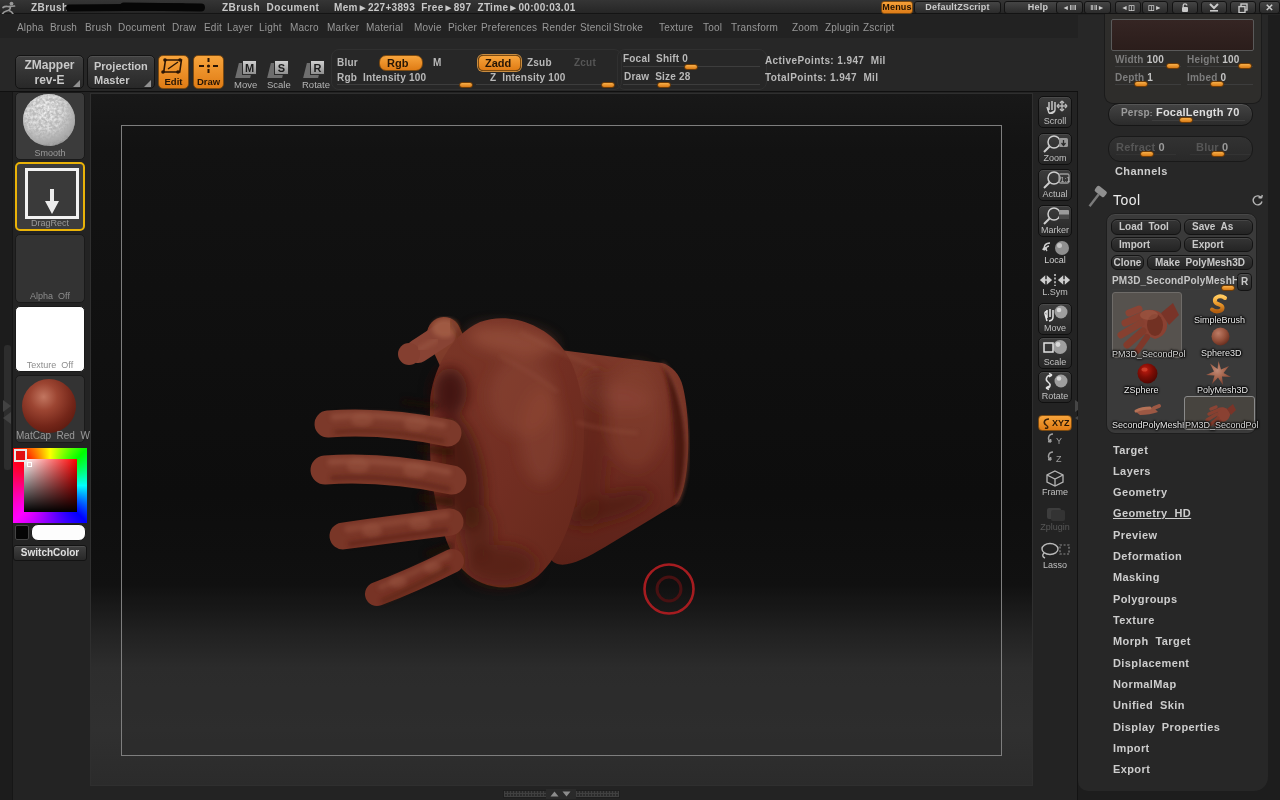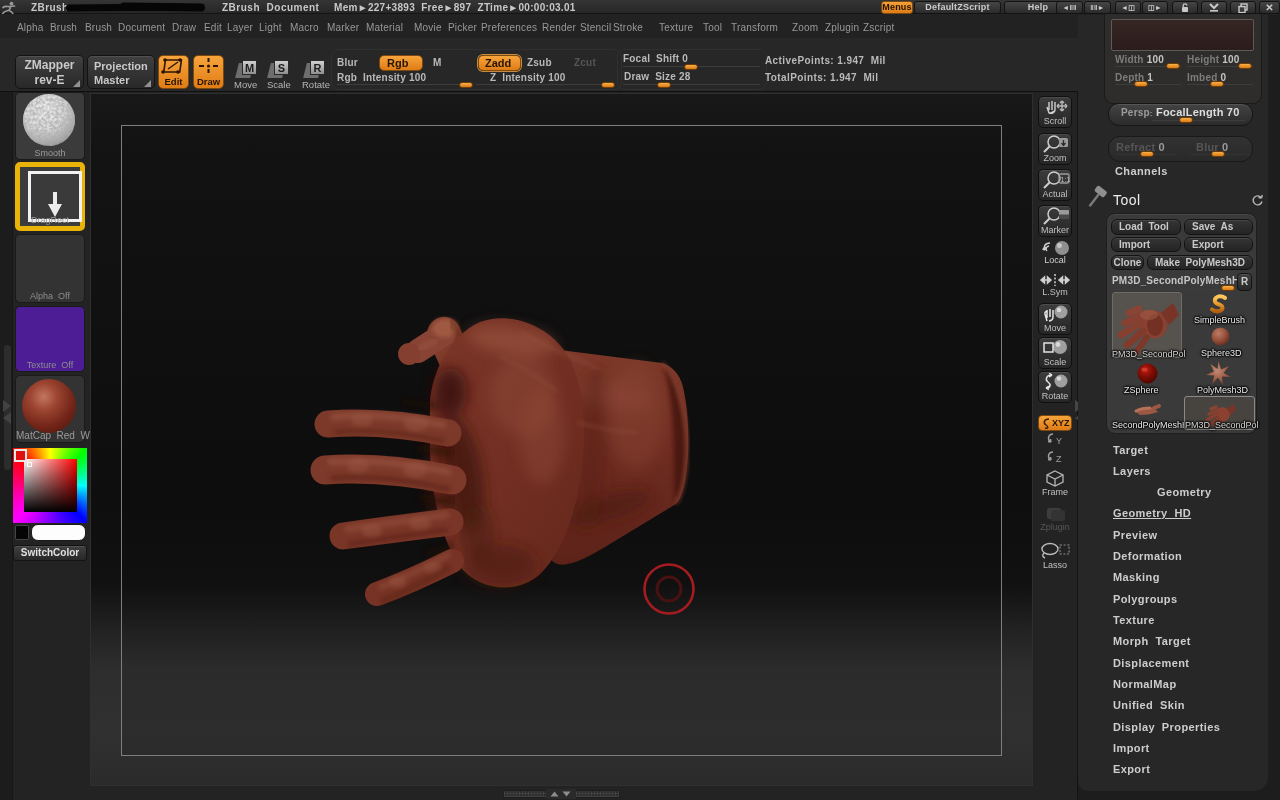--- a/index.html
+++ b/index.html
@@ -118,21 +118,21 @@
  <div class="a" style="left:1px;top:5px;width:15px;height:15px;background:#6e6e6e;transform:skewX(-14deg);"></div>
  <div class="a" style="left:6px;top:2px;width:15px;height:15px;background:linear-gradient(#cfcfcf,#8f8f8f);border:1px solid #2a2a2a;text-align:center;font-size:11px;font-weight:bold;color:#1c1c1c;line-height:14px;">S</div>
  <div class="a" style="left:-1px;top:21px;font-size:9.5px;color:#b5b5b5;">Scale</div>
   </div>
 <div class="a" style="left:304px;top:58px;width:24px;height:32px;">
  <div class="a" style="left:1px;top:5px;width:15px;height:15px;background:#6e6e6e;transform:skewX(-14deg);"></div>
  <div class="a" style="left:6px;top:2px;width:15px;height:15px;background:linear-gradient(#cfcfcf,#8f8f8f);border:1px solid #2a2a2a;text-align:center;font-size:11px;font-weight:bold;color:#1c1c1c;line-height:14px;">R</div>
  <div class="a" style="left:-2px;top:21px;font-size:9.5px;color:#b5b5b5;">Rotate</div>
   </div>
 <span class="lbl" style="left:337px;top:57px;">Blur</span>
-<div class="ob" style="left:379px;top:55px;width:44px;height:16px;text-align:left;padding-left:7px;font-size:11px;line-height:14px;">Rgb</div>
+<div class="ob" style="left:379px;top:55px;width:44px;height:16px;text-align:left;padding-left:7px;font-size:11px;line-height:14px;border-radius:7px;">Rgb</div>
 <span class="lbl" style="left:433px;top:57px;">M</span>
 <span class="lbl" style="left:337px;top:72px;">Rgb&nbsp; Intensity&nbsp;100</span>
 <div class="trk" style="left:337px;top:84px;width:136px;"></div>
 <div class="sp" style="left:459px;top:82px;"></div>
 <div class="ob" style="left:478px;top:55px;width:43px;height:16px;text-align:left;padding-left:6px;font-size:11px;line-height:14px;box-shadow:0 0 0 1px #c98c3f;">Zadd</div>
 <span class="lbl" style="left:527px;top:57px;">Zsub</span>
 <span class="lbl" style="left:574px;top:57px;color:#555555;">Zcut</span>
 <span class="lbl" style="left:490px;top:72px;">Z&nbsp; Intensity&nbsp;100</span>
 <div class="trk" style="left:476px;top:84px;width:138px;"></div>
 <div class="sp" style="left:601px;top:82px;"></div>
@@ -166,33 +166,33 @@
           <feTurbulence type="fractalNoise" baseFrequency="0.35" numOctaves="3" seed="7"></feTurbulence>
           <feColorMatrix type="matrix" values="0 0 0 0 0.42 0 0 0 0 0.42 0 0 0 0 0.42 0 0 0 2.4 -0.62"></feColorMatrix>
           <feComposite operator="in" in2="SourceGraphic"></feComposite>
         </filter>
       </defs>
 <circle cx="33" cy="27" r="26" fill="url(#smg)"></circle>
 <circle cx="33" cy="27" r="26" fill="#888" filter="url(#nz)" opacity="0.75"></circle>
 </svg>
 <div class="a" style="bottom:1px;width:100%;text-align:center;font-size:9px;color:#9a9a9a;white-space:nowrap;">Smooth</div></div>
 
-<div class="a" style="left:15px;top:162px;width:70px;height:69px;background:#3c3c3c;border:5px solid #eab308;border-radius:5px;">
+<div class="a" style="left:15px;top:162px;width:70px;height:69px;background:#3c3c3c;border:2px solid #eab308;border-radius:5px;">
 <div class="a" style="left:8px;top:4px;width:54px;height:51px;border:3px solid #f2f2f2;background:#3a3a3a;"></div>
 <svg class="a" style="left:26px;top:25px;" width="18" height="26" viewBox="0 0 18 26">
       <path d="M7 0 L11 0 L11 12 L16 12 L9 25 L2 12 L7 12 Z" fill="#ececec"></path>
     </svg>
 <div class="a" style="bottom:1px;width:100%;text-align:center;font-size:9px;color:#9a9a9a;white-space:nowrap;">DragRect</div>
   </div>
 
 <div class="a" style="left:15px;top:234px;width:70px;height:69px;background:#333333;border:1px solid #1a1a1a;border-radius:5px;">
 <div class="a" style="bottom:1px;width:100%;text-align:center;font-size:9px;color:#8d8d8d;white-space:nowrap;">Alpha&nbsp; Off</div>
   </div>
 
-<div class="a" style="left:15px;top:306px;width:70px;height:66px;background:#4c1d95;border:1px solid #1a1a1a;border-radius:5px;">
+<div class="a" style="left:15px;top:306px;width:70px;height:66px;background:#ffffff;border:1px solid #1a1a1a;border-radius:5px;">
 <div class="a" style="bottom:1px;width:100%;text-align:center;font-size:9px;color:#8d8d8d;white-space:nowrap;">Texture&nbsp; Off</div>
   </div>
 
 <div class="a" style="left:15px;top:375px;width:70px;height:68px;background:#333333;border:1px solid #1a1a1a;border-radius:5px;">
 <svg width="68" height="66" viewBox="0 0 68 66">
       <defs>
         <radialGradient id="mcr" cx="40%" cy="33%" r="72%">
           <stop offset="0%" stop-color="#c27660"></stop>
           <stop offset="35%" stop-color="#9c4532"></stop>
           <stop offset="75%" stop-color="#742619"></stop>
@@ -590,21 +590,21 @@
 <path d="M14 15 L4 21" stroke="#864030" stroke-width="3.4"></path>
 <path d="M15 19 L7 26" stroke="#823b2b" stroke-width="3.2"></path>
 <path d="M17 22 L12 27" stroke="#7e382a" stroke-width="3"></path>
 <path d="M13 8 L8 10" stroke="#8a4435" stroke-width="3.4"></path>
 </g>
   </svg>
 <div class="thl" style="left:1185px;top:420px;color:#d5d5d5;">PM3D_SecondPol</div>
 
 <span class="sh" style="top:444px;">Target</span>
 <span class="sh" style="top:465px;">Layers</span>
-<span class="sh" style="top:486px;margin-left:44px;">Geometry</span>
+<span class="sh" style="top:486px;">Geometry</span>
 <span class="sh" style="top:507px;text-decoration:underline;">Geometry&nbsp; HD</span>
 <span class="sh" style="top:529px;">Preview</span>
 <span class="sh" style="top:550px;">Deformation</span>
 <span class="sh" style="top:571px;">Masking</span>
 <span class="sh" style="top:593px;">Polygroups</span>
 <span class="sh" style="top:614px;">Texture</span>
 <span class="sh" style="top:635px;">Morph&nbsp; Target</span>
 <span class="sh" style="top:657px;">Displacement</span>
 <span class="sh" style="top:678px;">NormalMap</span>
 <span class="sh" style="top:699px;">Unified&nbsp; Skin</span>

